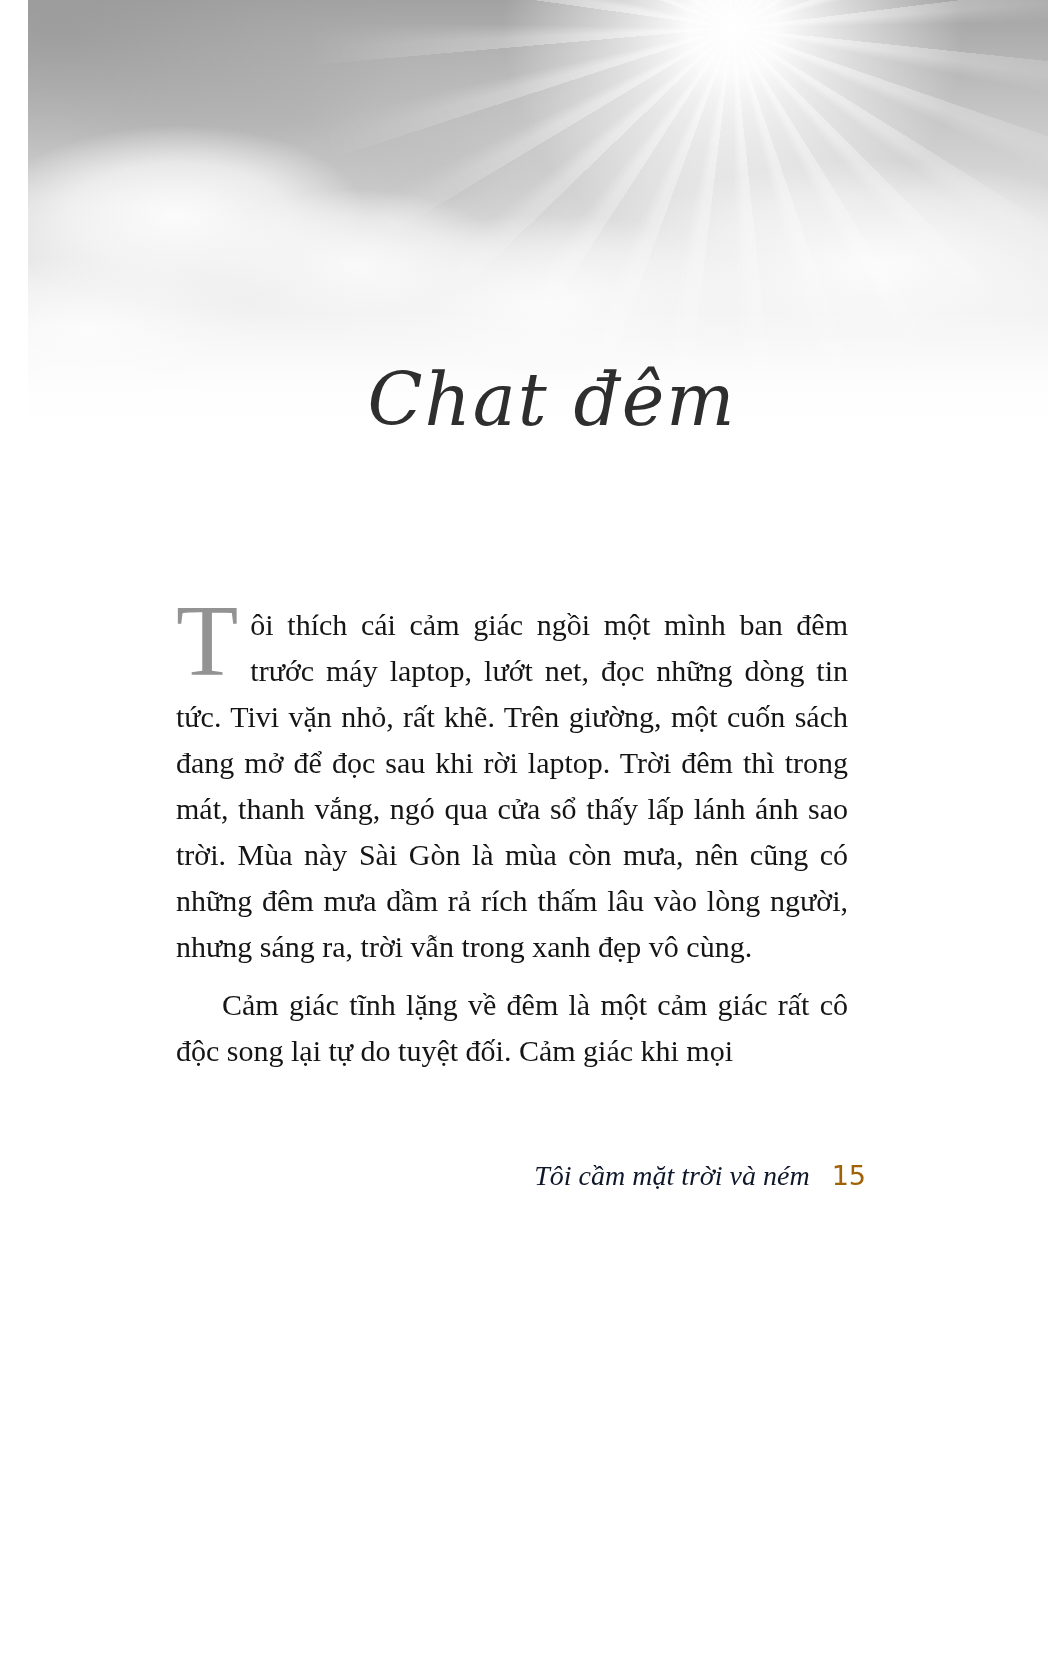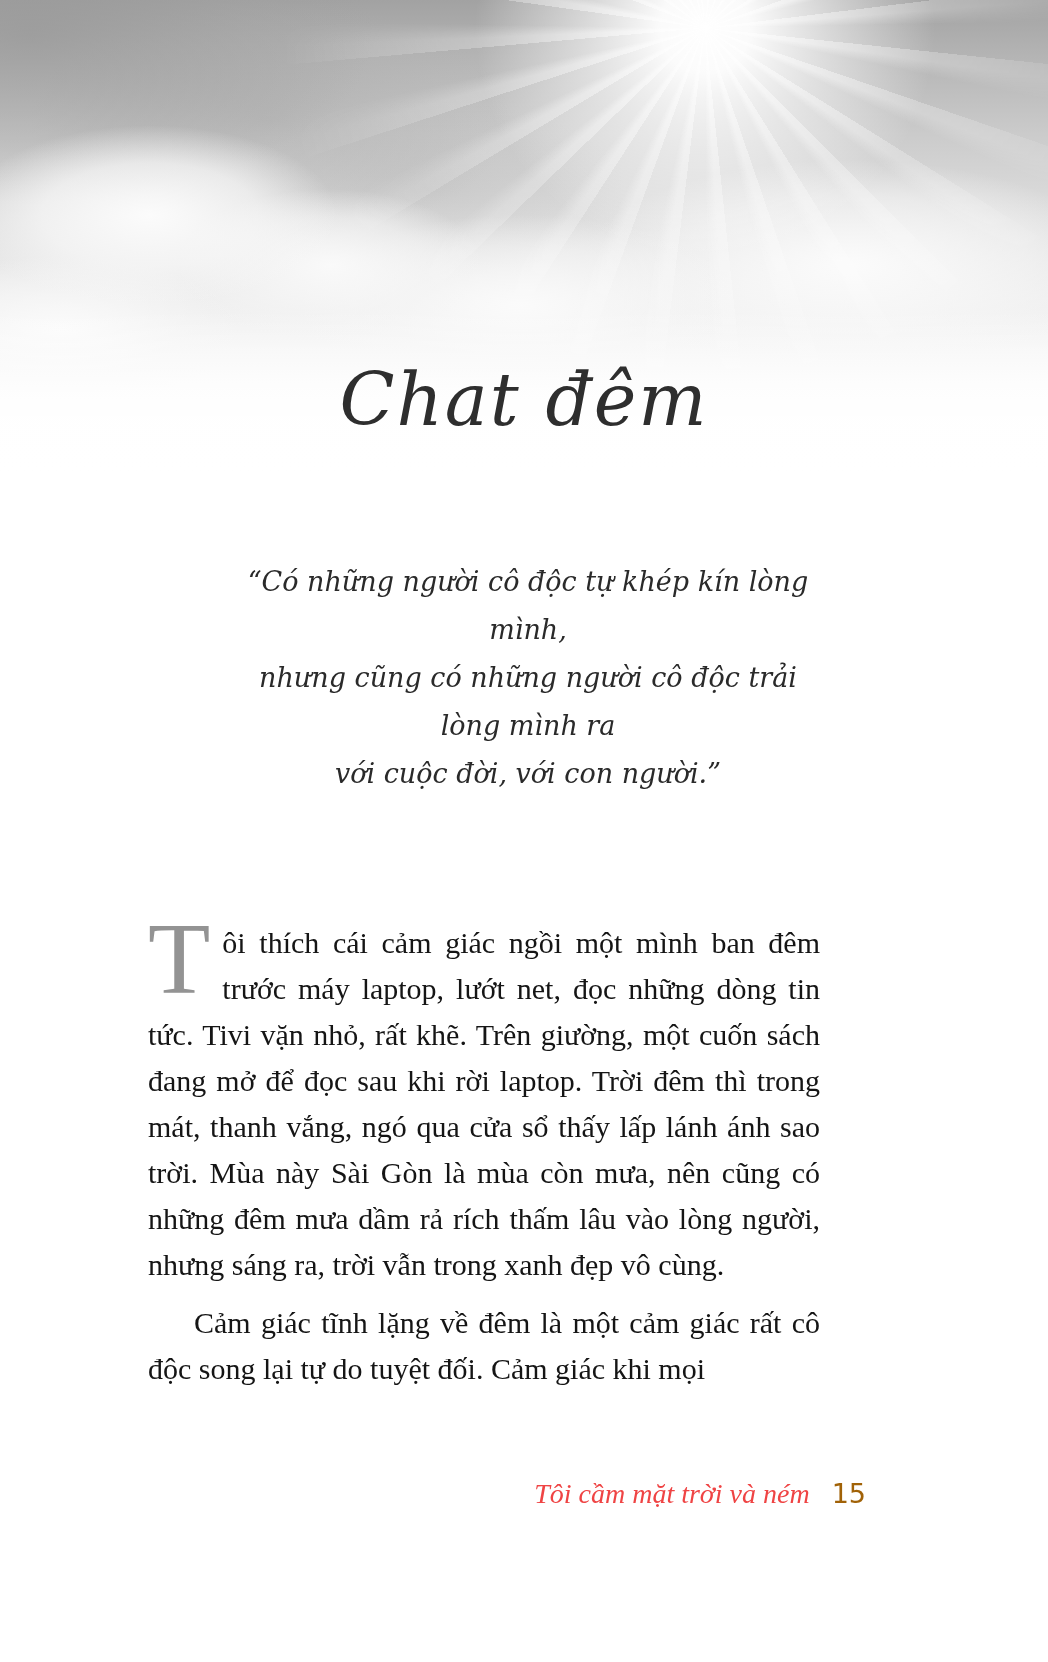--- a/index.html
+++ b/index.html
@@ -5,20 +5,21 @@
   * { margin: 0; padding: 0; box-sizing: border-box; }
   html, body { background: #ffffff; }
   .page {
     position: relative;
     width: 1048px;
     height: 1662px;
     margin: 0 auto;
     background: #ffffff;
     overflow: hidden;
     font-family: "Liberation Serif", serif;
+    padding-left: 28px;
   }
 
   
   .sky {
     position: relative;
     width: 1048px;
     height: 480px;
     overflow: hidden;
     background:
       
@@ -114,44 +115,39 @@
   
   .footer {
     margin: 86px 182px 0 148px;
     text-align: right;
     white-space: nowrap;
   }
   .footer .book-title {
     font-family: "Liberation Serif", serif;
     font-style: italic;
     font-size: 28px;
-    color: #ef4444;
+    color: #0f172a;
   }
   .footer .page-number {
     font-family: "DejaVu Sans", sans-serif;
     font-style: normal;
     font-size: 27px;
     color: #a16207;
     margin-left: 22px;
   }
 </style>
 </head>
 <body>
 
 <div class="page">
 
   <div class="sky">
     <h1 class="chapter-title">Chat đêm</h1>
   </div>
 
-  <div class="epigraph">
-    <div>“Có những người cô độc tự khép kín lòng mình,</div>
-    <div>nhưng cũng có những người cô độc trải lòng mình ra</div>
-    <div>với cuộc đời, với con người.”</div>
-  </div>
 
   <div class="body-text">
     <p class="para-1"><span class="drop-cap">T</span><span>ôi thích cái cảm giác ngồi một mình ban đêm trước máy laptop, lướt net, đọc những dòng tin tức. Tivi vặn nhỏ, rất khẽ. Trên giường, một cuốn sách đang mở để đọc sau khi rời laptop. Trời đêm thì trong mát, thanh vắng, ngó qua cửa sổ thấy lấp lánh ánh sao trời. Mùa này Sài Gòn là mùa còn mưa, nên cũng có những đêm mưa dầm rả rích thấm lâu vào lòng người, nhưng sáng ra, trời vẫn trong xanh đẹp vô cùng.</span></p>
     <p class="para-2">Cảm giác tĩnh lặng về đêm là một cảm giác rất cô độc song lại tự do tuyệt đối. Cảm giác khi mọi</p>
   </div>
 
   <div class="footer">
     <span class="book-title">Tôi cầm mặt trời và ném</span><span class="page-number">15</span>
   </div>
 

